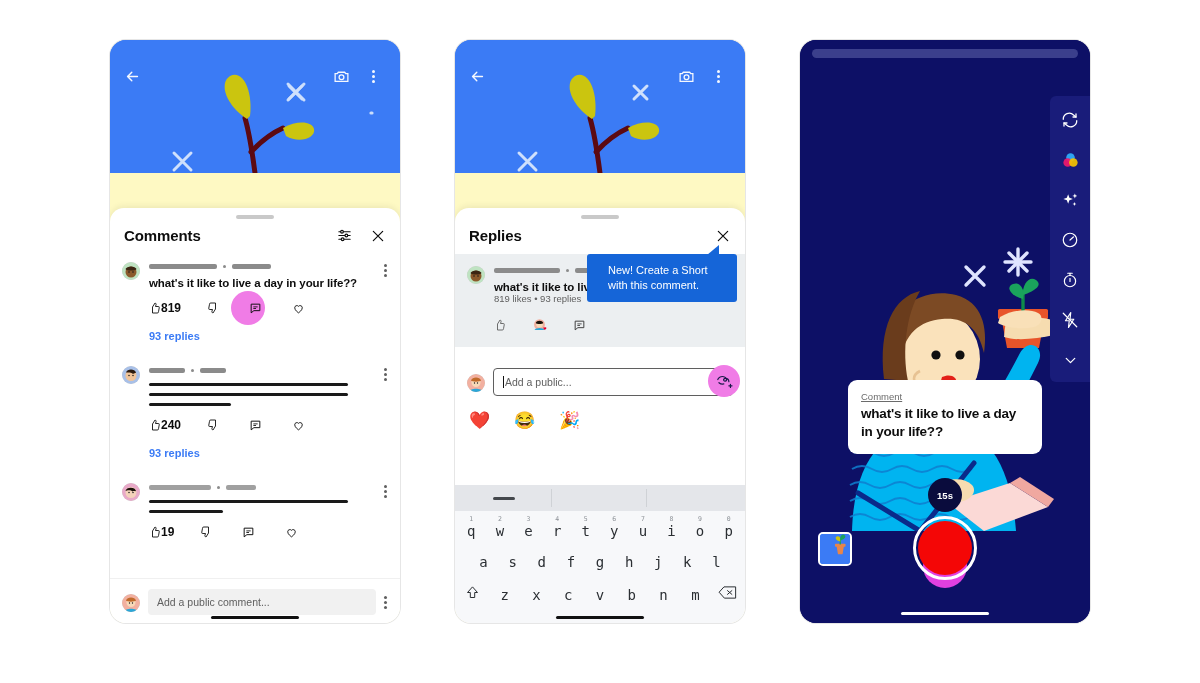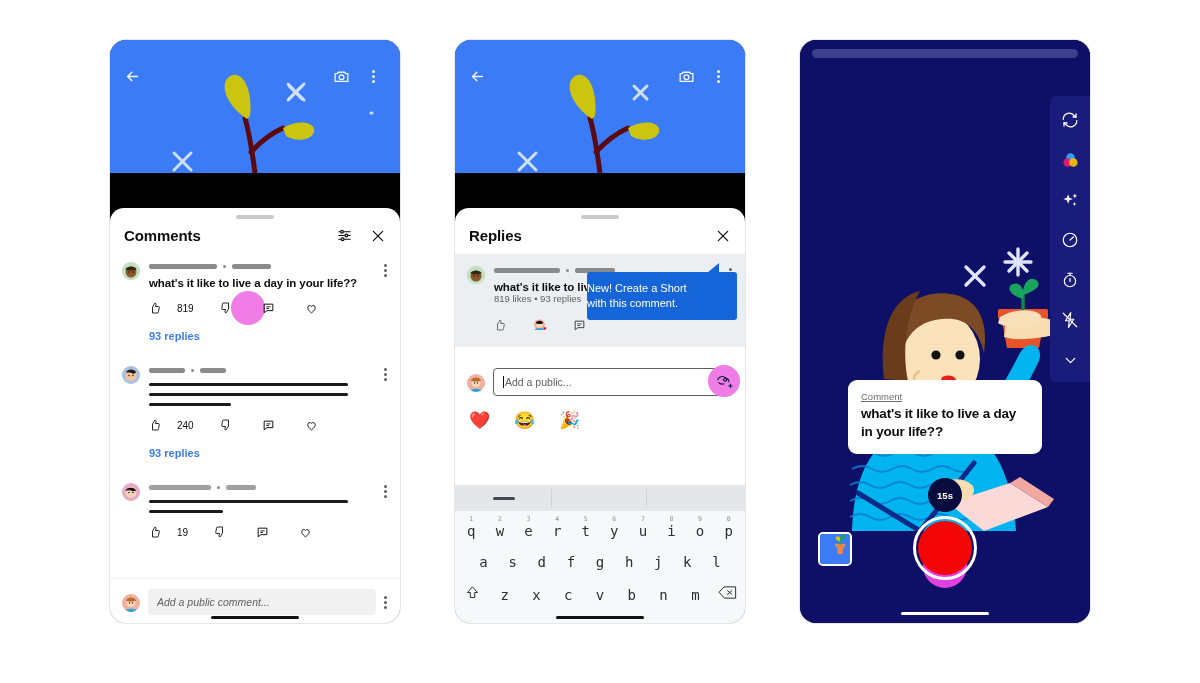--- a/index.html
+++ b/index.html
@@ -10,21 +10,21 @@
     overflow: hidden;
   }
   .stage { position: relative; width: 1200px; height: 683px; }
 
   
   .phone {
     position: absolute;
     width: 290px; height: 583px;
     border-radius: 16px;
     overflow: hidden;
-    background: #000000;
+    background: #fef9c3;
     box-shadow: 0 0 0 1px #e6e6e6;
   }
   #phone1 { left: 110px; top: 40px; }
   #phone2 { left: 455px; top: 40px; }
   #phone3 { left: 800px; top: 40px; background:#0d1066; }
 
   
   .hero {
     position: relative;
     width: 100%;
@@ -72,21 +72,21 @@
     background:#ccc;
   }
   .cbody { flex:1; padding-left:9px; padding-right:4px; }
   .meta-line { display:flex; align-items:center; gap:6px; height:12px; }
   .bar { height:5px; border-radius:2px; background:#8b8b8b; }
   .dot { width:3px; height:3px; border-radius:50%; background:#8b8b8b; flex:none; }
   .ctext { font-size:11.5px; color:#0d0d0d; font-weight:600; margin-top:5px; letter-spacing:-.1px; }
   .tbar { height:3px; border-radius:2px; background:#1a1a1a; margin-top:7px; }
   .actions { display:flex; align-items:center; margin-top:9px; height:20px; position:relative; }
   .act { display:flex; align-items:center; color:#0d0d0d; }
-  .act-count { font-size:10px; font-weight:400; margin-left:16px; }
+  .act-count { font-size:12px; font-weight:700; margin-left:0; }
   .sp-20 { width:26px; } .sp-28 { width:30px; }
   .pink-pill {
     position:absolute; width:34px; height:34px; border-radius:50%;
     background:#f07ce6; left:82px; top:-7px; z-index:0;
   }
   .act.z { position:relative; z-index:1; }
   .replies-link { font-size:11px; font-weight:700; color:#3b7bf5; margin-top:12px; }
   .row-kebab { color:#5f5f5f; padding-top:2px; }
 
   
@@ -94,21 +94,20 @@
     position:absolute; left:0; right:0; bottom:0;
     display:flex; align-items:center; gap:8px;
     padding:10px 12px 8px 12px;
     background:#fff;
     border-top:1px solid #f0f0f0;
   }
   .composer-field {
     flex:1; background:#f1f1f1; border-radius:4px;
     font-size:10.5px; color:#606060;
     padding:7px 9px;
-    font-style:italic;
   }
   .homebar {
     position:absolute; bottom:4px; left:50%; transform:translateX(-50%);
     width:88px; height:3px; border-radius:3px; background:#111;
   }
 
   
   .grey-block { background:#eceff1; padding-bottom:12px; }
   .likes-line { font-size:9.5px; color:#606060; }
   .reply-bar {
@@ -125,23 +124,23 @@
     position:absolute; right:5px; top:7px;
     width:32px; height:32px; border-radius:50%;
     background:#f07ce6; display:flex; align-items:center; justify-content:center;
     z-index:3;
   }
   .emoji-bar {
     display:flex; align-items:center; gap:24px;
     padding:4px 14px 10px 14px; font-size:17px; background:#fff;
   }
   .tooltip {
-    position:absolute; right:8px; top:64px; width:150px;
+    position:absolute; right:8px; top:46px; width:150px;
     background:#1565d8; color:#fff; border-radius:3px;
-    padding:9px 0; font-size:11px; line-height:1.35; z-index:4;
+    padding:9px 21px; font-size:11px; line-height:1.35; z-index:4;
   }
   .tooltip:after{
     content:''; position:absolute; right:18px; top:-9px;
     border-left:12px solid transparent; border-right:0 solid transparent;
     border-bottom:10px solid #1565d8;
   }
   .kb {
     position:absolute; left:0; right:0; bottom:0; background:#f7f8fa;
   }
   .kb-suggest { height:26px; background:#e4e6ea; display:flex; align-items:center; justify-content:center; position:relative;}

